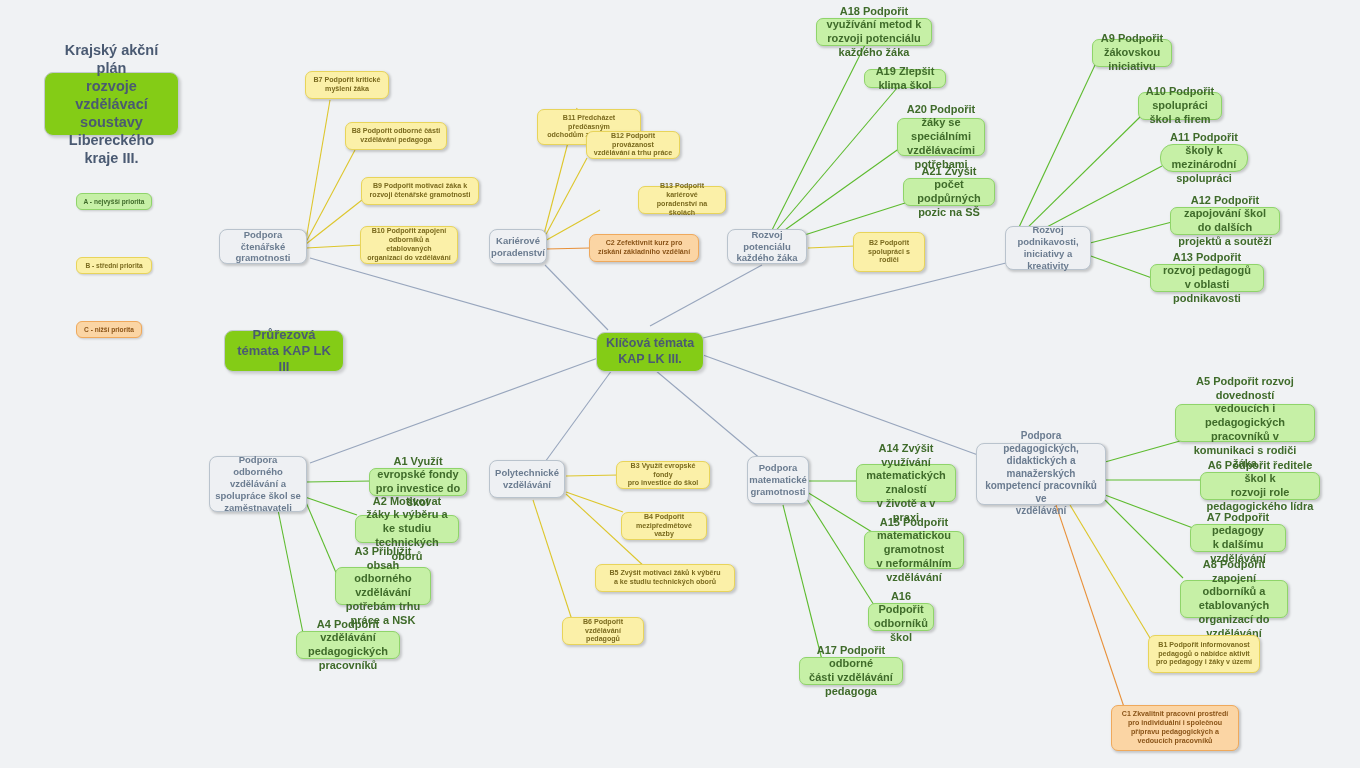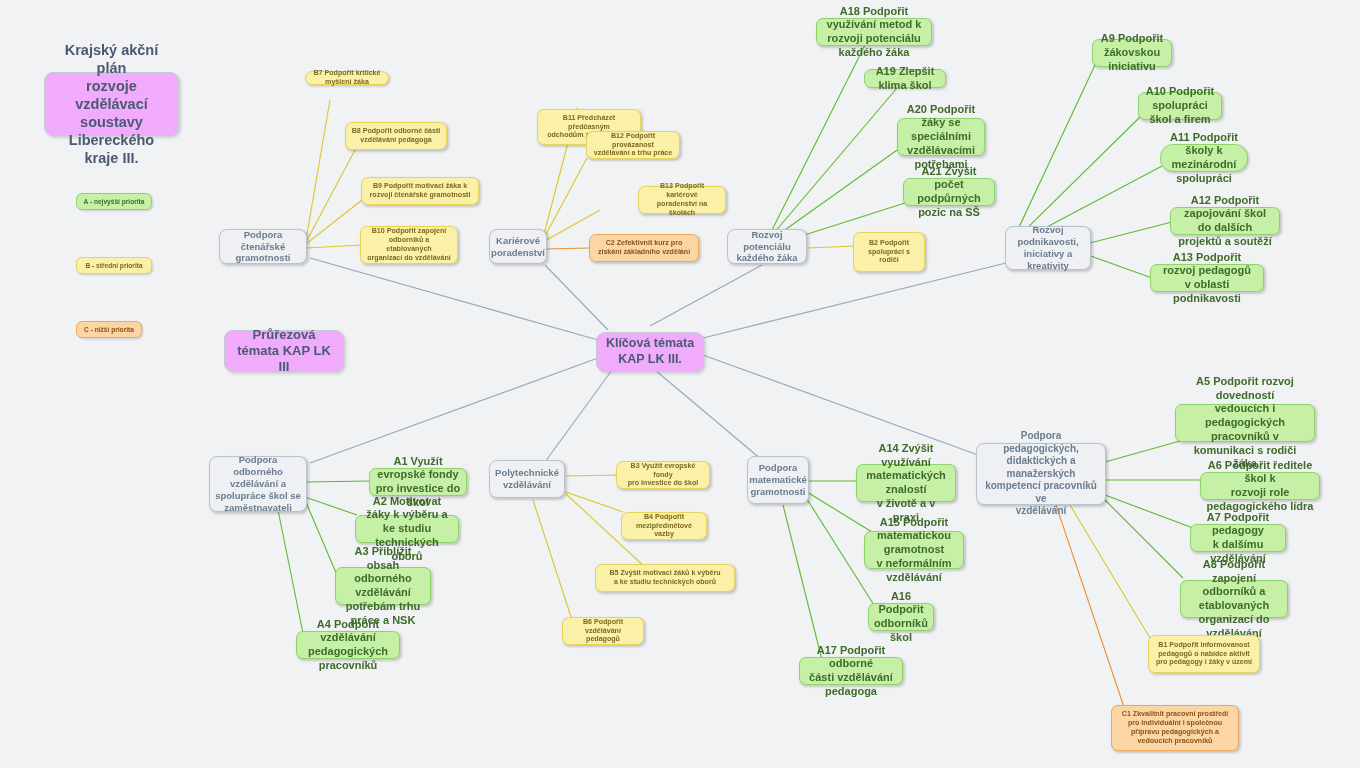--- a/index.html
+++ b/index.html
@@ -29,21 +29,21 @@
     text-align: center;
     border-radius: 7px;
     box-shadow: 1.5px 1.5px 2.5px rgba(0,0,0,0.18);
     line-height: 1.25;
     padding: 3px 5px;
     white-space: pre-line;
   }
 
   
   .n-title {
-    background: #f0abfc;
+    background: #84cc16;
     border: 1px solid #c3cad0;
     color: #4a5a72;
     font-weight: bold;
     font-size: 14.5px;
     border-radius: 9px;
     box-shadow: 2px 2px 3px rgba(0,0,0,0.15);
   }
   
   .n-hub {
     background: #eef0f3;
@@ -234,21 +234,21 @@
 gramotnosti</span>
   </div>
 
   <div class="node n-hub big" style="left:976px; top:443px; width:130px; height:62px;">
     <span>Podpora pedagogických,
 didaktických a manažerských
 kompetencí pracovníků ve
 vzdělávání</span>
   </div>
 
-  <div class="node n-b" style="left:305px; top:71px; width:84px; height:14px;">
+  <div class="node n-b" style="left:305px; top:71px; width:84px; height:28px;">
     <span>B7 Podpořit kritické
 myšlení žáka</span>
   </div>
   <div class="node n-b" style="left:345px; top:122px; width:102px; height:28px;">
     <span>B8 Podpořit odborné části
 vzdělávání pedagoga</span>
   </div>
   <div class="node n-b" style="left:361px; top:177px; width:118px; height:28px;">
     <span>B9 Podpořit motivaci žáka k
 rozvoji čtenářské gramotnosti</span>

